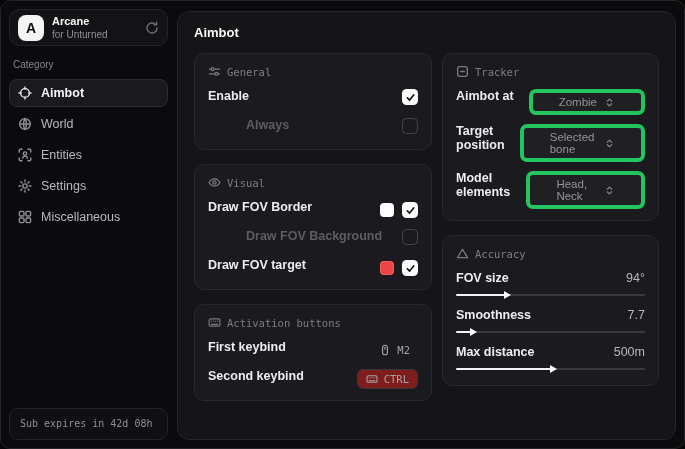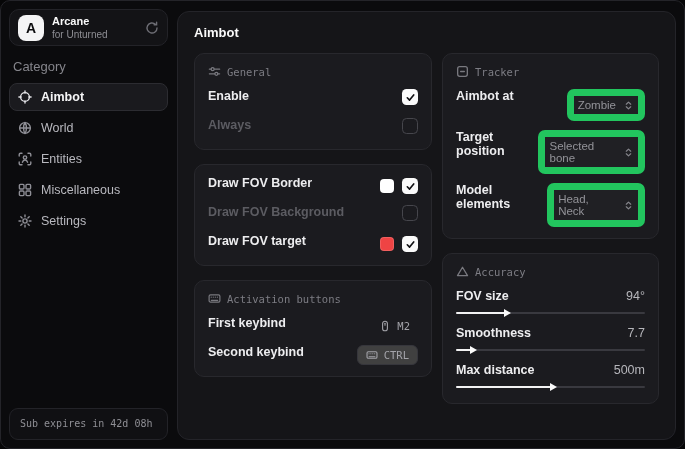--- a/index.html
+++ b/index.html
@@ -18,21 +18,21 @@
   }
   .logo {
     width:26px; height:26px; border-radius:8px; background:#f4f4f5; color:#0c0c0e;
     display:flex; align-items:center; justify-content:center;
     font-weight:bold; font-size:14px; flex:none;
   }
   .brand-text { flex:1; line-height:1.1; }
   .brand-name { font-size:11px; font-weight:bold; color:#fafafa; }
   .brand-sub { font-size:10px; color:#8e8e94; margin-top:1px; }
   .icon-btn { color:#6d6d74; display:flex; align-items:center; cursor:pointer; }
-  .cat-label { font-size:13px; color:#85858b; margin:13px 4px 9px 4px; }
+  .cat-label { font-size:10px; color:#85858b; margin:13px 4px 9px 4px; }
   .nav { display:flex; flex-direction:column; gap:3px; }
   .nav-item {
     display:flex; align-items:center; gap:9px; padding:6px 8px;
     font-size:12.5px; color:#b9b9bf; border-radius:8px; border:1px solid transparent;
     cursor:pointer;
   }
   .nav-item .nav-ico { color:#8f8f96; display:flex; }
   .nav-item.selected {
     background:#1a1a1e; border-color:#2c2c31; color:#f5f5f6; font-weight:600;
   }
@@ -59,43 +59,43 @@
     padding:11px 13px;
   }
   .card-head {
     display:flex; align-items:center; gap:6px; margin-bottom:11px;
     color:#79797f;
   }
   .card-title { font-family:"DejaVu Sans Mono", monospace; font-size:10.5px; color:#7d7d84; }
   .row { display:flex; justify-content:space-between; min-height:20px; margin-top:9px; }
   .row:first-of-type { margin-top:0; }
   .row-label { font-size:12.5px; font-weight:600; color:#ededef; }
-  .row-label.dim { color:#5c5c62; }
+  .row-label.dim { color:#5c5c62;margin-left:38px; }
   .row-right { display:flex; align-items:center; gap:8px; }
   
   .checkbox {
     width:16px; height:16px; border-radius:4.5px; cursor:pointer;
     display:flex; align-items:center; justify-content:center;
   }
   .checkbox.checked { background:#fafafa; }
   .checkbox.unchecked { background:transparent; border:1.5px solid #46464c; }
   
   .swatch { width:14px; height:14px; border-radius:4px; cursor:pointer; border:1px solid rgba(255,255,255,.15); }
   
   .keybind {
     display:flex; align-items:center; gap:6px; color:#a3a3a9;
     font-family:"DejaVu Sans Mono", monospace; font-size:10.5px;
     padding:3px 8px; border-radius:6px; cursor:pointer;
   }
-  .keybind.boxed { border:1px solid #36363c; background:#404040; }
+  .keybind.boxed { border:1px solid #36363c; background:#7f1d1d; }
   
   .dropdown {
     display:flex; align-items:center; gap:7px;
-    background:#202024; border:7px solid #22c55e; border-radius:7px;
-    padding:3px 4px; font-size:11.5px; color:#939399; cursor:pointer;
+    background:#202024; border:4px solid #22c55e; border-radius:7px;
+    padding:3px 26px; font-size:11.5px; color:#939399; cursor:pointer;
   }
   .dropdown .dd-ico { color:#84848a; display:flex; }
   
   .slider-row { margin-top:12px; }
   .slider-top { display:flex; align-items:center; justify-content:space-between; }
   .slider-value { font-size:12.5px; color:#b6b6bb; }
   .slider-track {
     position:relative; height:2px; background:#39393f; border-radius:2px;
     margin-top:9px; margin-bottom:4px; cursor:pointer;
   }
@@ -153,38 +153,38 @@
           <svg width="14" height="14" viewBox="0 0 14 14" fill="none" stroke="currentColor" stroke-width="1.4" stroke-linecap="round" stroke-linejoin="round">
             <path d="M1.2 4V2.6A1.4 1.4 0 0 1 2.6 1.2H4M10 1.2h1.4a1.4 1.4 0 0 1 1.4 1.4V4M12.8 10v1.4a1.4 1.4 0 0 1-1.4 1.4H10M4 12.8H2.6a1.4 1.4 0 0 1-1.4-1.4V10"></path>
             <circle cx="7" cy="5.6" r="1.7"></circle>
               <path d="M4.4 10.2c.5-1.5 1.4-2.2 2.6-2.2s2.1.7 2.6 2.2"></path>
           </svg>
         </span>
         <span>Entities</span>
       </div>
       <div class="nav-item">
         <span class="nav-ico">
+          <svg width="14" height="14" viewBox="0 0 14 14" fill="none" stroke="currentColor" stroke-width="1.4" stroke-linecap="round">
+            <circle cx="7" cy="7" r="2.1"></circle>
+            <path d="M7 1v1.8M7 11.2V13M1 7h1.8M11.2 7H13M2.8 2.8l1.3 1.3M9.9 9.9l1.3 1.3M11.2 2.8 9.9 4.1M4.1 9.9l-1.3 1.3"></path>
+          </svg>
+        </span>
+        <span>Settings</span>
+      </div>
+      <div class="nav-item">
+        <span class="nav-ico">
           <svg width="14" height="14" viewBox="0 0 14 14" fill="none" stroke="currentColor" stroke-width="1.4" stroke-linejoin="round">
             <rect x="1.4" y="1.4" width="4.6" height="4.6" rx="1"></rect>
               <rect x="8" y="1.4" width="4.6" height="4.6" rx="1"></rect>
             <rect x="1.4" y="8" width="4.6" height="4.6" rx="1"></rect>
               <rect x="8" y="8" width="4.6" height="4.6" rx="1"></rect>
           </svg>
         </span>
         <span>Miscellaneous</span>
       </div>
-      <div class="nav-item">
-        <span class="nav-ico">
-          <svg width="14" height="14" viewBox="0 0 14 14" fill="none" stroke="currentColor" stroke-width="1.4" stroke-linecap="round">
-            <circle cx="7" cy="7" r="2.1"></circle>
-            <path d="M7 1v1.8M7 11.2V13M1 7h1.8M11.2 7H13M2.8 2.8l1.3 1.3M9.9 9.9l1.3 1.3M11.2 2.8 9.9 4.1M4.1 9.9l-1.3 1.3"></path>
-          </svg>
-        </span>
-        <span>Settings</span>
-      </div>
     </div>
 
     <div class="status-card">
       <div class="status-line1">Sub expires in 42d 08h</div>
     </div>
   </div>
 
   <div class="main">
     <div class="page-title">Aimbot</div>
 
@@ -211,20 +211,29 @@
                 </svg>
             </span>
           </div>
           <div class="row">
             <span class="row-label dim">Always</span>
             <span class="checkbox unchecked"></span>
           </div>
         </div>
 
         <div class="card">
+          <div class="card-head">
+            <span class="card-ico">
+              <svg width="13" height="13" viewBox="0 0 14 14" fill="none" stroke="currentColor" stroke-width="1.4" stroke-linecap="round" stroke-linejoin="round">
+                <path d="M1.2 7S3.4 3.2 7 3.2 12.8 7 12.8 7 10.6 10.8 7 10.8 1.2 7 1.2 7z"></path>
+                  <circle cx="7" cy="7" r="1.7"></circle>
+              </svg>
+            </span>
+            <span class="card-title">Visual</span>
+          </div>
           <div class="row">
             <span class="row-label">Draw FOV Border</span>
             <span class="row-right">
               <span class="swatch" style="background: rgb(255, 255, 255);"></span>
               <span class="checkbox checked">
                 <svg width="11" height="11" viewBox="0 0 12 12" fill="none" stroke="#111114" stroke-width="1.8" stroke-linecap="round" stroke-linejoin="round">
                     <path d="M2.5 6.3 5 8.8l4.5-5.6"></path>
                   </svg>
               </span>
             </span>

